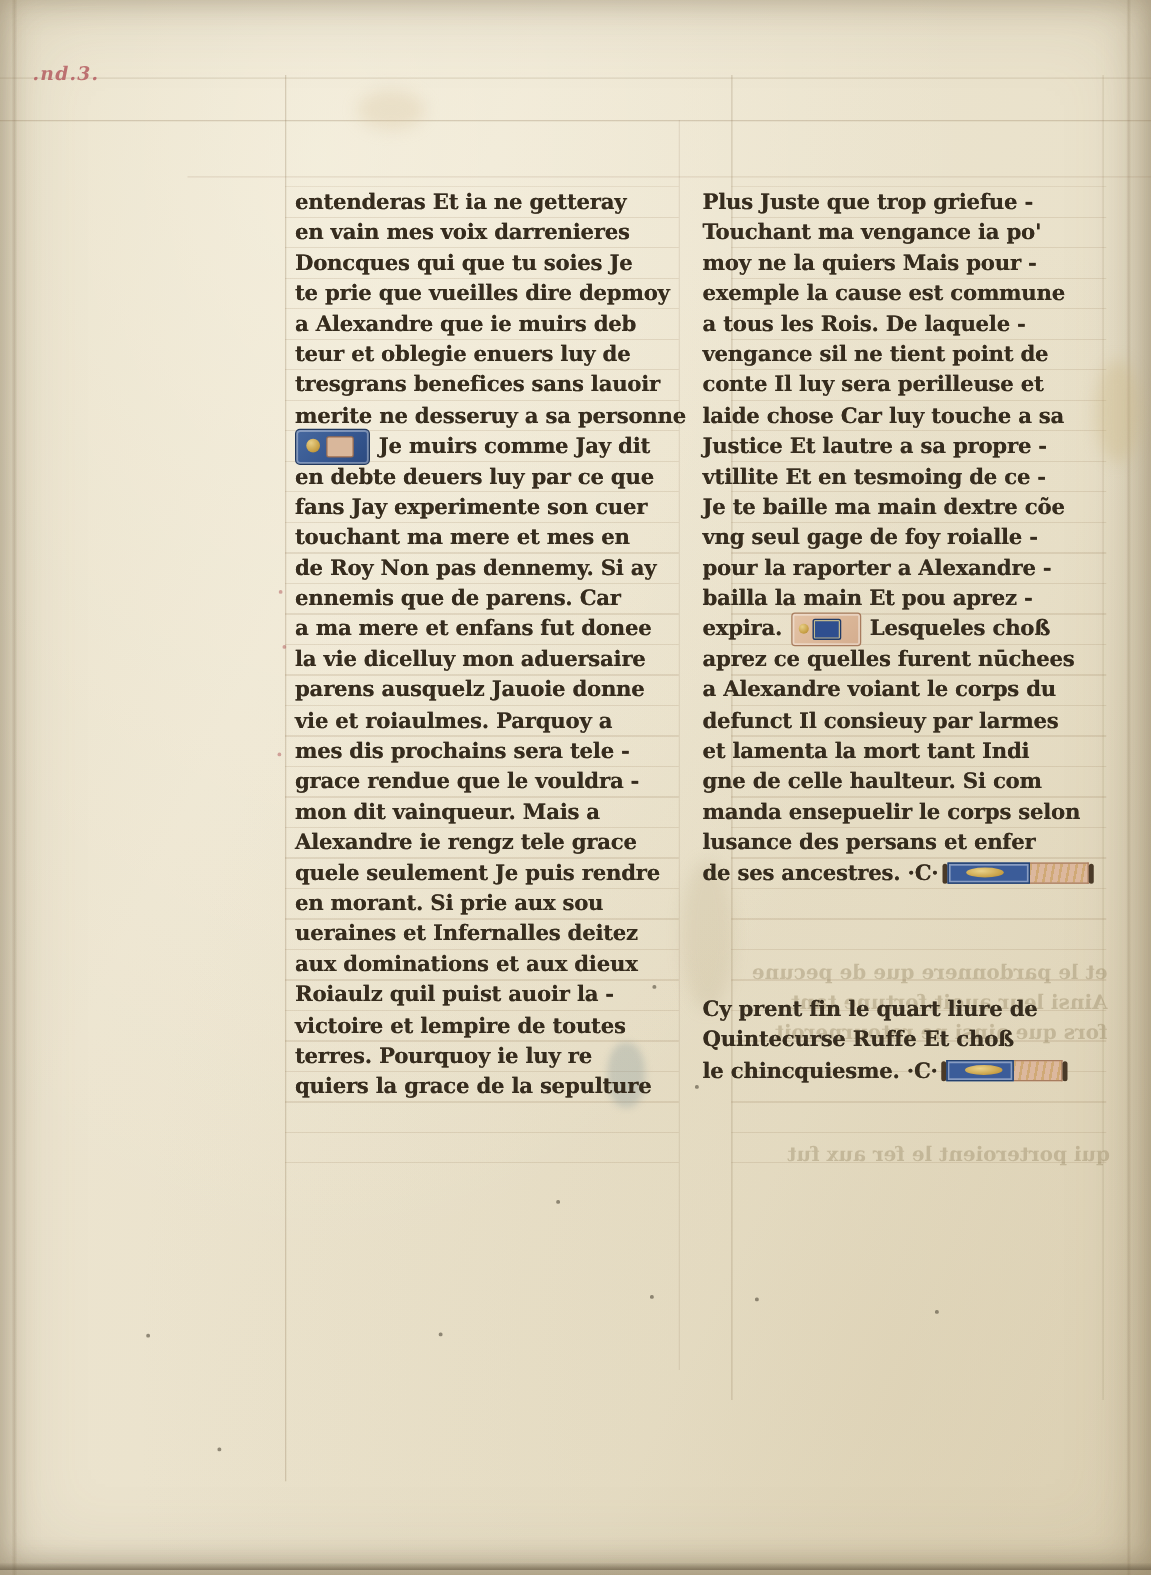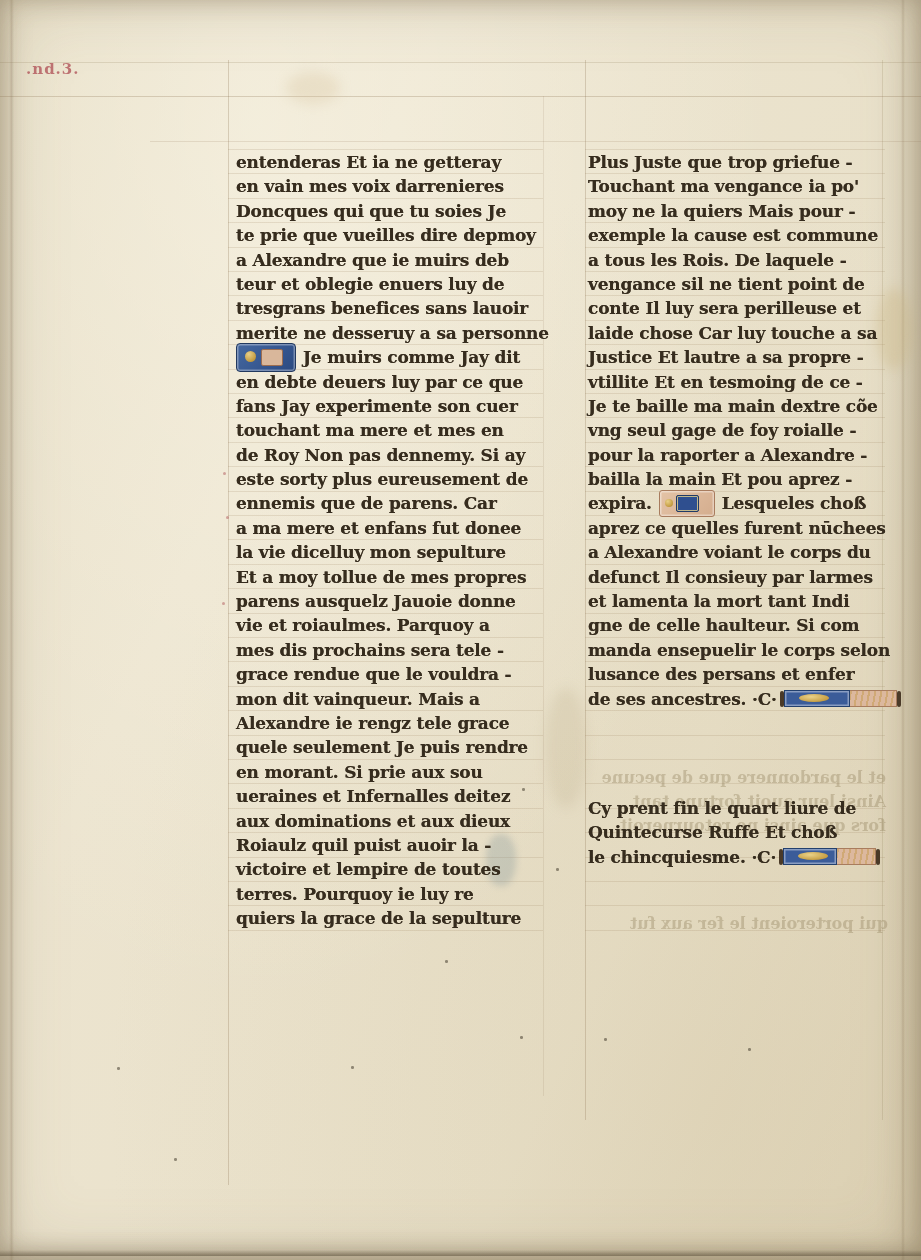--- a/index.html
+++ b/index.html
@@ -32,22 +32,22 @@
   .col{position:absolute;z-index:3;}
   .tline{
     height:24.4px;line-height:24.4px;
     font-size:17px;font-weight:700;
     color:#362c1e;white-space:nowrap;letter-spacing:-0.2px;
     text-shadow:0 0 .4px rgba(45,35,20,.7);
   }
   .initline{display:flex;align-items:center;}
   .fillrow{display:flex;align-items:center;gap:3px;text-align:right;}
   .foliation{
-    position:absolute;left:26px;top:60px;z-index:3;
-    font-size:15px;font-weight:700;
+    position:absolute;left:26px;top:50px;z-index:3;
+    font-size:15px;font-style:italic;font-weight:700;
     color:#b2565b;opacity:.8;letter-spacing:1px;
   }
   
   .init{position:relative;display:inline-block;flex:0 0 auto;}
   .init-j{
     width:58px;height:27px;margin-right:7px;
     background:linear-gradient(135deg,#46689f,#35568f 60%,#2c4a80);
     border:1.5px solid #22395f;border-radius:4px;
     box-shadow:inset 0 0 0 1.5px rgba(255,255,255,.35);
   }
@@ -174,43 +174,41 @@
           <span class="gold-dot"></span>
           <span class="tan-core"></span>
         </span>
       <span>Je muirs comme Jay dit</span>
     </div>
     <div>
         <div class="tline">en debte deuers luy par ce que</div>
         <div class="tline">fans Jay experimente son cuer</div>
         <div class="tline">touchant ma mere et mes en</div>
         <div class="tline">de Roy Non pas dennemy. Si ay</div>
-        <div class="tline">este sorty plus eureusement de</div>
         <div class="tline">ennemis que de parens. Car</div>
         <div class="tline">a ma mere et enfans fut donee</div>
-        <div class="tline">la vie dicelluy mon sepulture</div>
-        <div class="tline">Et a moy tollue de mes propres</div>
+        <div class="tline">la vie dicelluy mon aduersaire</div>
         <div class="tline">parens ausquelz Jauoie donne</div>
         <div class="tline">vie et roiaulmes. Parquoy a</div>
         <div class="tline">mes dis prochains sera tele -</div>
         <div class="tline">grace rendue que le vouldra -</div>
         <div class="tline">mon dit vainqueur. Mais a</div>
         <div class="tline">Alexandre ie rengz tele grace</div>
         <div class="tline">quele seulement Je puis rendre</div>
         <div class="tline">en morant. Si prie aux sou</div>
         <div class="tline">ueraines et Infernalles deitez</div>
         <div class="tline">aux dominations et aux dieux</div>
         <div class="tline">Roiaulz quil puist auoir la -</div>
         <div class="tline">victoire et lempire de toutes</div>
         <div class="tline">terres. Pourquoy ie luy re</div>
         <div class="tline">quiers la grace de la sepulture</div>
       </div>
   </div>
 
-  <div class="col" id="colR" style="left:588px;top:150px;width:302px;">
+  <div class="col" id="colR" style="left:562px;top:150px;width:302px;">
     <div>
         <div class="tline">Plus Juste que trop griefue -</div>
         <div class="tline">Touchant ma vengance ia po'</div>
         <div class="tline">moy ne la quiers Mais pour -</div>
         <div class="tline">exemple la cause est commune</div>
         <div class="tline">a tous les Rois. De laquele -</div>
         <div class="tline">vengance sil ne tient point de</div>
         <div class="tline">conte Il luy sera perilleuse et</div>
         <div class="tline">laide chose Car luy touche a sa</div>
         <div class="tline">Justice Et lautre a sa propre -</div>

